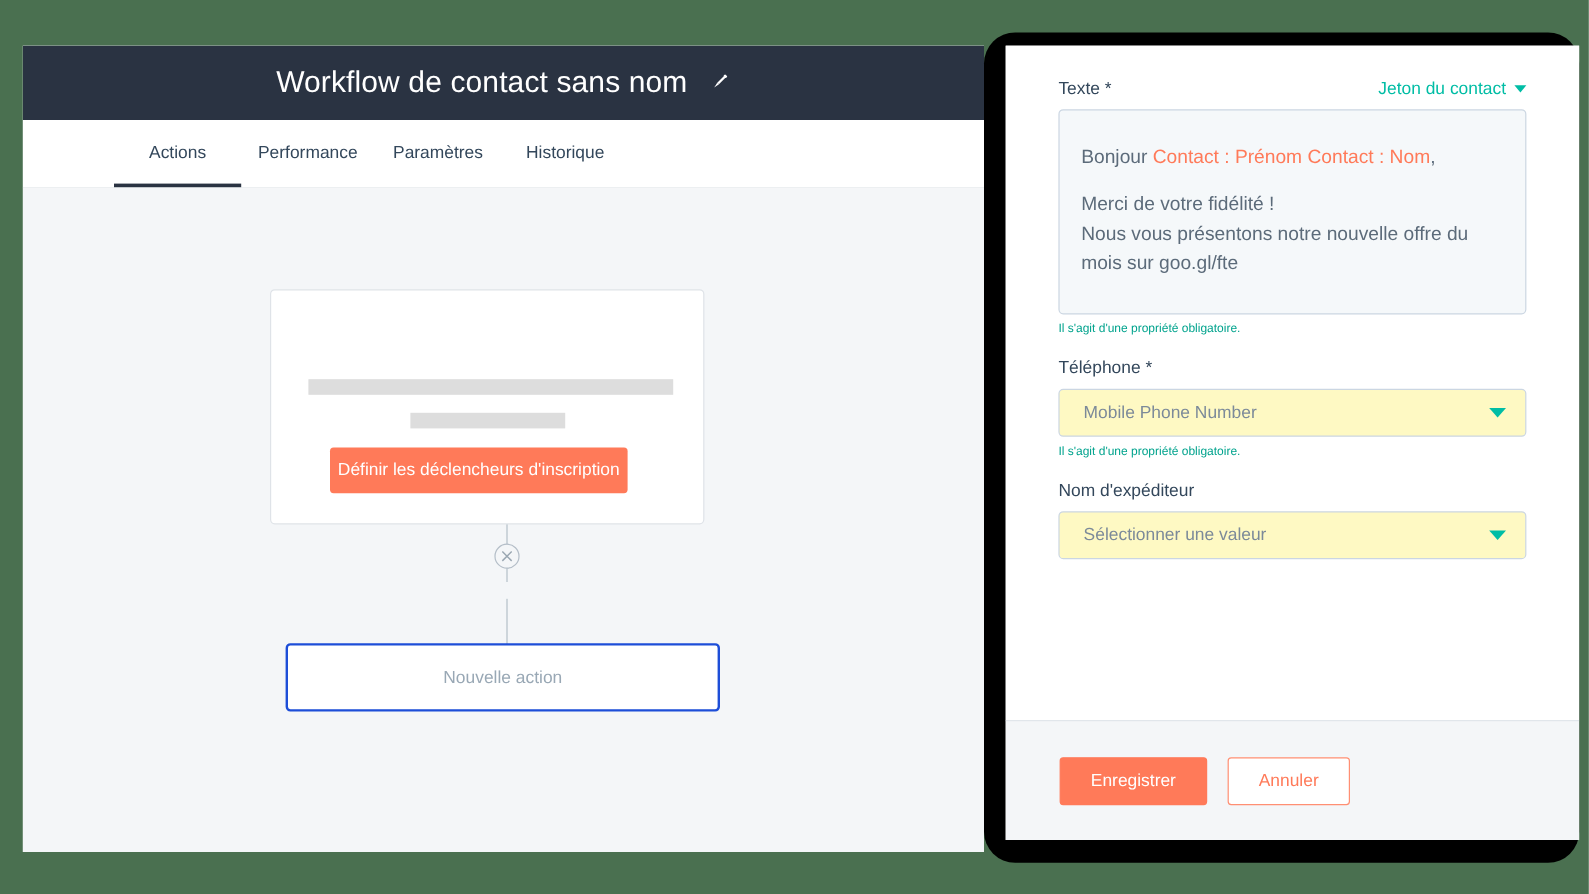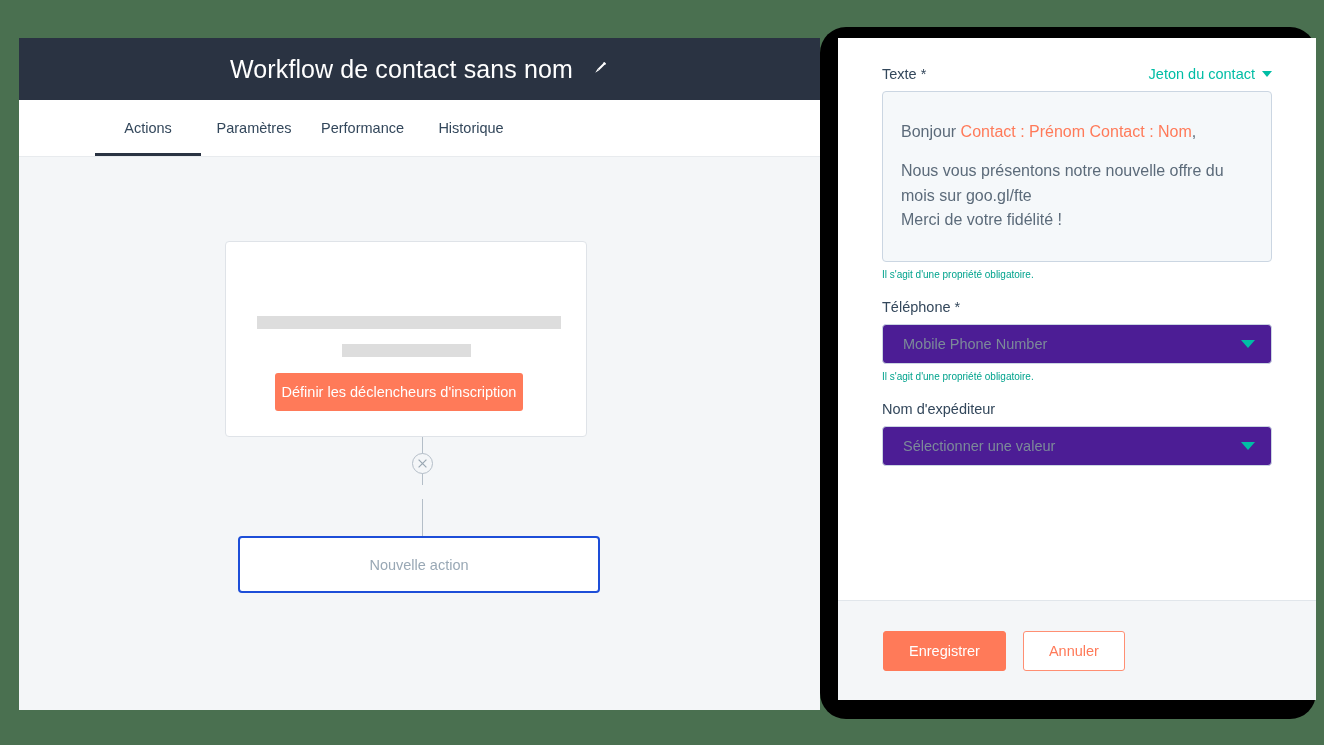--- a/index.html
+++ b/index.html
@@ -238,21 +238,21 @@
     color: #5c6b7a;
     cursor: text;
   }
   .token { color: #ff7a59; }
   .help-text {
     font-size: 10px;
     color: #00a38d;
     margin-top: 7px;
   }
   .select-box {
-    background: #4c1d95;
+    background: #fef9c3;
     border: 1px solid #cbd6e2;
     border-radius: 4px;
     height: 40px;
     display: flex;
     align-items: center;
     padding: 0 16px 0 20px;
     cursor: pointer;
   }
   .select-value {
     flex: 1 1 auto;
@@ -315,24 +315,24 @@
         </g>
       </svg>
     </span>
   </div>
 
   <div class="tabs-bar">
     <div class="tab active">
       <span>Actions</span>
     </div>
     <div class="tab">
+      <span>Performance</span>
+    </div>
+    <div class="tab">
       <span>Paramètres</span>
-    </div>
-    <div class="tab">
-      <span>Performance</span>
     </div>
     <div class="tab">
       <span>Historique</span>
     </div>
   </div>
 
   <div class="canvas">
 
     <div class="trigger-card">
       <div class="skeleton-1"></div>
@@ -368,22 +368,22 @@
         <span class="token-link">
           <span>Jeton du contact</span>
           <span class="caret"></span>
         </span>
       </div>
       <div class="textarea-box">
         <div>
           <span>Bonjour </span><span class="token">Contact : Prénom Contact : Nom</span><span>,</span>
         </div>
         <div style="height:14px"></div>
+        <div>Merci de votre fidélité !</div>
         <div>Nous vous présentons notre nouvelle offre du mois sur goo.gl/fte</div>
-        <div>Merci de votre fidélité !</div>
       </div>
       <div class="help-text">Il s'agit d'une propriété obligatoire.</div>
     </div>
 
     <div class="field">
       <div class="field-label-row">
         <span class="field-label">Téléphone *</span>
       </div>
       <div class="select-box">
         <span class="select-value">Mobile Phone Number</span>

